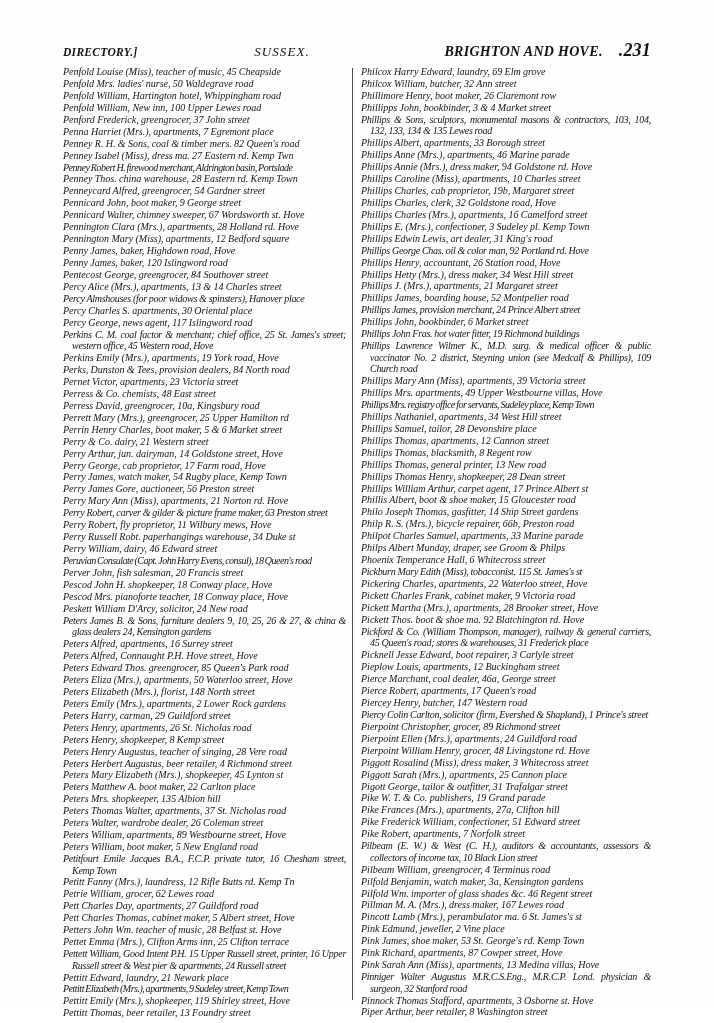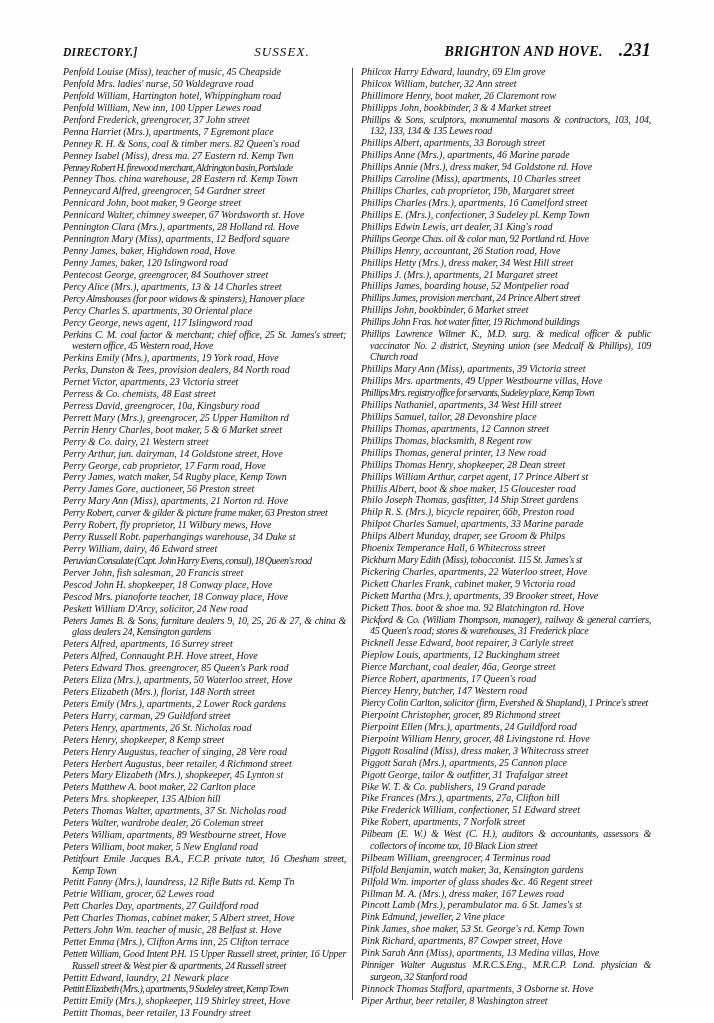--- a/index.html
+++ b/index.html
@@ -206,20 +206,21 @@
         <p class="entry">Philcox Harry Edward, laundry, 69 Elm grove</p>
         <p class="entry">Philcox William, butcher, 32 Ann street</p>
         <p class="entry">Phillimore Henry, boot maker, 26 Claremont row</p>
         <p class="entry">Phillipps John, bookbinder, 3 &amp; 4 Market street</p>
         <p class="entry just tight">Phillips &amp; Sons, sculptors, monumental masons &amp; contractors, 103, 104, 132, 133, 134 &amp; 135 Lewes road</p>
         <p class="entry">Phillips Albert, apartments, 33 Borough street</p>
         <p class="entry">Phillips Anne (Mrs.), apartments, 46 Marine parade</p>
         <p class="entry just">Phillips Annie (Mrs.), dress maker, 94 Goldstone rd. Hove</p>
         <p class="entry">Phillips Caroline (Miss), apartments, 10 Charles street</p>
         <p class="entry">Phillips Charles, cab proprietor, 19b, Margaret street</p>
+        <p class="entry">Phillips Charles, clerk, 32 Goldstone road, Hove</p>
         <p class="entry">Phillips Charles (Mrs.), apartments, 16 Camelford street</p>
         <p class="entry just">Phillips E. (Mrs.), confectioner, 3 Sudeley pl. Kemp Town</p>
         <p class="entry">Phillips Edwin Lewis, art dealer, 31 King's road</p>
         <p class="entry just tight">Phillips George Chas. oil &amp; color man, 92 Portland rd. Hove</p>
         <p class="entry">Phillips Henry, accountant, 26 Station road, Hove</p>
         <p class="entry">Phillips Hetty (Mrs.), dress maker, 34 West Hill street</p>
         <p class="entry">Phillips J. (Mrs.), apartments, 21 Margaret street</p>
         <p class="entry">Phillips James, boarding house, 52 Montpelier road</p>
         <p class="entry just tight">Phillips James, provision merchant, 24 Prince Albert street</p>
         <p class="entry">Phillips John, bookbinder, 6 Market street</p>
@@ -237,21 +238,21 @@
         <p class="entry just">Phillips William Arthur, carpet agent, 17 Prince Albert st</p>
         <p class="entry">Phillis Albert, boot &amp; shoe maker, 15 Gloucester road</p>
         <p class="entry">Philo Joseph Thomas, gasfitter, 14 Ship Street gardens</p>
         <p class="entry">Philp R. S. (Mrs.), bicycle repairer, 66b, Preston road</p>
         <p class="entry">Philpot Charles Samuel, apartments, 33 Marine parade</p>
         <p class="entry">Philps Albert Munday, draper, see Groom &amp; Philps</p>
         <p class="entry">Phoenix Temperance Hall, 6 Whitecross street</p>
         <p class="entry just tight">Pickburn Mary Edith (Miss), tobacconist. 115 St. James's st</p>
         <p class="entry">Pickering Charles, apartments, 22 Waterloo street, Hove</p>
         <p class="entry">Pickett Charles Frank, cabinet maker, 9 Victoria road</p>
-        <p class="entry just">Pickett Martha (Mrs.), apartments, 39 Brooker street, Hove</p>
+        <p class="entry just">Pickett Martha (Mrs.), apartments, 28 Brooker street, Hove</p>
         <p class="entry">Pickett Thos. boot &amp; shoe ma. 92 Blatchington rd. Hove</p>
         <p class="entry just tight">Pickford &amp; Co. (William Thompson, manager), railway &amp; general carriers, 45 Queen's road; stores &amp; warehouses, 31 Frederick place</p>
         <p class="entry">Picknell Jesse Edward, boot repairer, 3 Carlyle street</p>
         <p class="entry">Pieplow Louis, apartments, 12 Buckingham street</p>
         <p class="entry">Pierce Marchant, coal dealer, 46a, George street</p>
         <p class="entry">Pierce Robert, apartments, 17 Queen's road</p>
         <p class="entry">Piercey Henry, butcher, 147 Western road</p>
         <p class="entry just tight">Piercy Colin Carlton, solicitor (firm, Evershed &amp; Shapland), 1 Prince's street</p>
         <p class="entry">Pierpoint Christopher, grocer, 89 Richmond street</p>
         <p class="entry">Pierpoint Ellen (Mrs.), apartments, 24 Guildford road</p>

